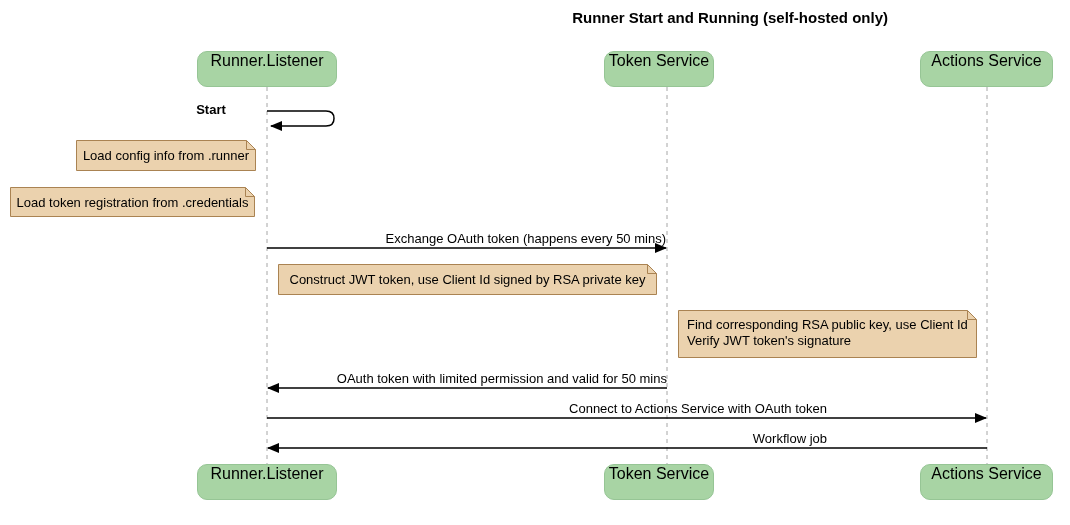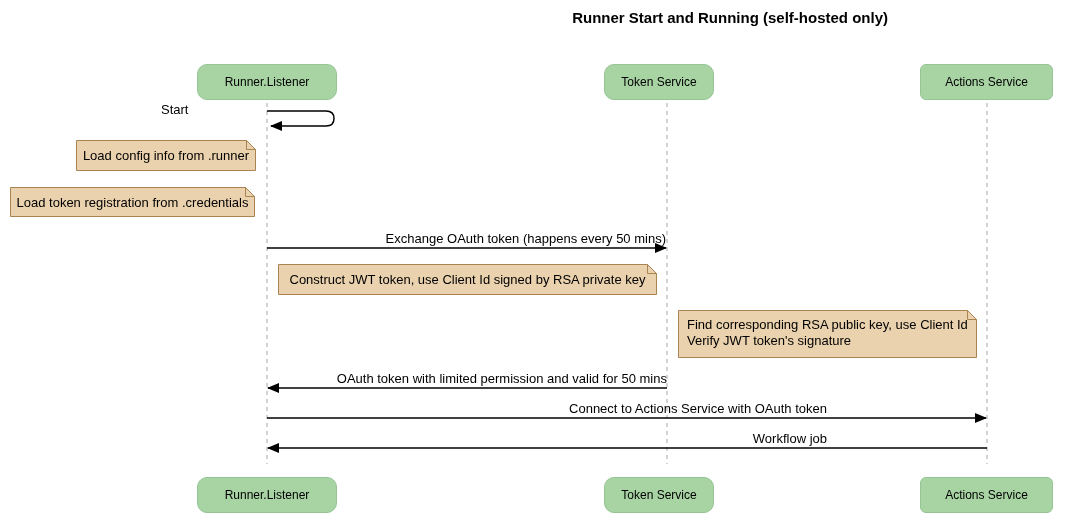--- a/index.html
+++ b/index.html
@@ -30,39 +30,37 @@
   .overlay { position: absolute; left: 0; top: 0; }
   .lifeline { stroke: var(--lifeline); stroke-width: 1; stroke-dasharray: 4,4; fill: none; }
   .msg-line { stroke: var(--arrow); stroke-width: 1.5; fill: none; }
   .actor {
     position: absolute;
     height: 36px;
     background: var(--actor-fill);
     border: 1px solid var(--actor-border);
     border-radius: 10px;
     display: flex;
-    align-items: center;
     justify-content: center;
-    font-size: 12px;
+    font-size: 16px;
     box-sizing: border-box;
-    margin-top: 13px;
   }
   .actor-runner  { left: 197px; width: 140px; }
   .actor-token   { left: 604px; width: 110px; }
-  .actor-actions { left: 920px; width: 133px; border-radius: 6px; }
+  .actor-actions { left: 920px; width: 133px; }
   .actor-top    { top: 51px; }
   .actor-bottom { top: 464px; }
   .msg-label {
     position: absolute;
     width: 400px;
     font-size: 13px;
     text-align: right;
     white-space: nowrap;
   }
-  .label-start { left: 161px; top: 102px; width: 100px; text-align: left; }
+  .label-start { left: 161px; top: 102px; width: 100px; text-align: center; font-weight: bold; }
   .label-m1 { left: 266px; top: 231px; }
   .label-m2 { left: 267px; top: 371px; }
   .label-m3 { left: 427px; top: 401px; }
   .label-m4 { left: 427px; top: 431px; }
   .note { position: absolute; }
   .note svg { position: absolute; left: 0; top: 0; }
   .note-shape { fill: var(--note-fill); stroke: var(--note-border); stroke-width: 1; }
   .note-fold  { fill: none; stroke: var(--note-border); stroke-width: 1; }
   .note-text {
     position: absolute;

